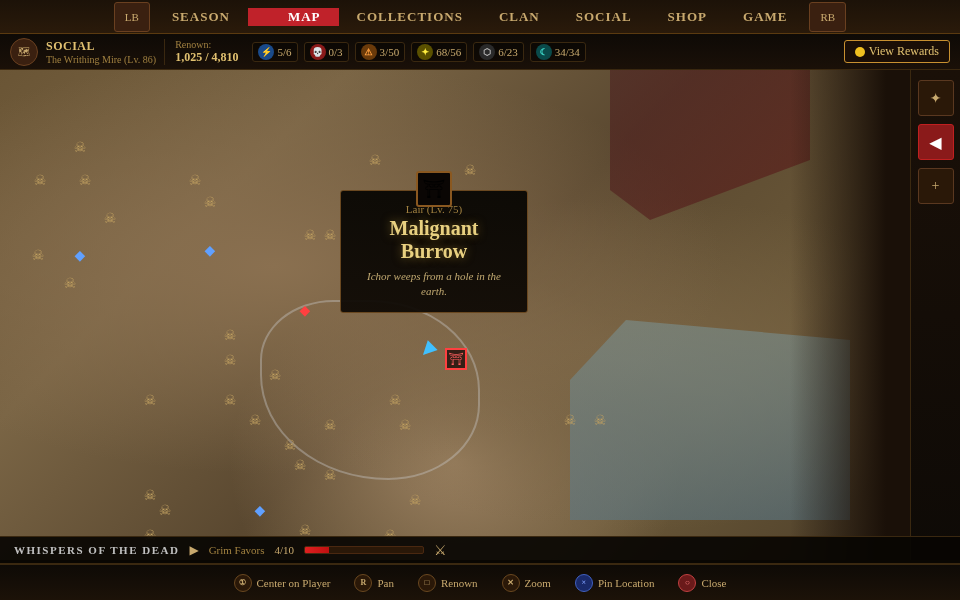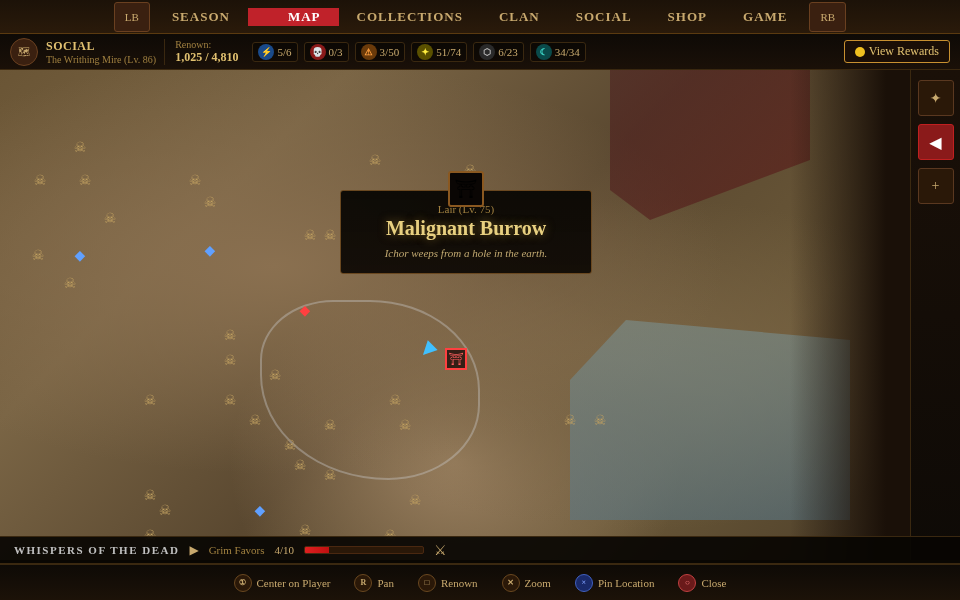--- a/index.html
+++ b/index.html
@@ -157,21 +157,21 @@
       position: absolute;
       top: 0; right: 0;
       width: 120px; height: 100%;
       background: linear-gradient(to right, transparent, #1a1008 80%);
     }
 
     
     #map-popup {
       position: absolute;
       top: 120px; left: 340px;
-      width: 252px;
+      width: 188px;
       background: linear-gradient(to bottom, rgba(10,8,4,0.97), rgba(15,10,5,0.95));
       border: 1px solid #6a4820;
       border-radius: 3px;
       padding: 12px 16px;
     }
     .popup-subtitle {
       font-size: 11px; color: #a08040;
       text-align: center; margin-bottom: 2px;
     }
     .popup-title {
@@ -372,21 +372,21 @@
     <div class="stat-item">
       <span class="stat-icon red">💀</span>
       <span>0/3</span>
     </div>
     <div class="stat-item">
       <span class="stat-icon orange">⚠</span>
       <span>3/50</span>
     </div>
     <div class="stat-item">
       <span class="stat-icon yellow">✦</span>
-      <span>51/74</span>
+      <span>68/56</span>
     </div>
     <div class="stat-item">
       <span class="stat-icon gray">⬡</span>
       <span>6/23</span>
     </div>
     <div class="stat-item">
       <span class="stat-icon teal">☾</span>
       <span>34/34</span>
     </div>
   </div>

